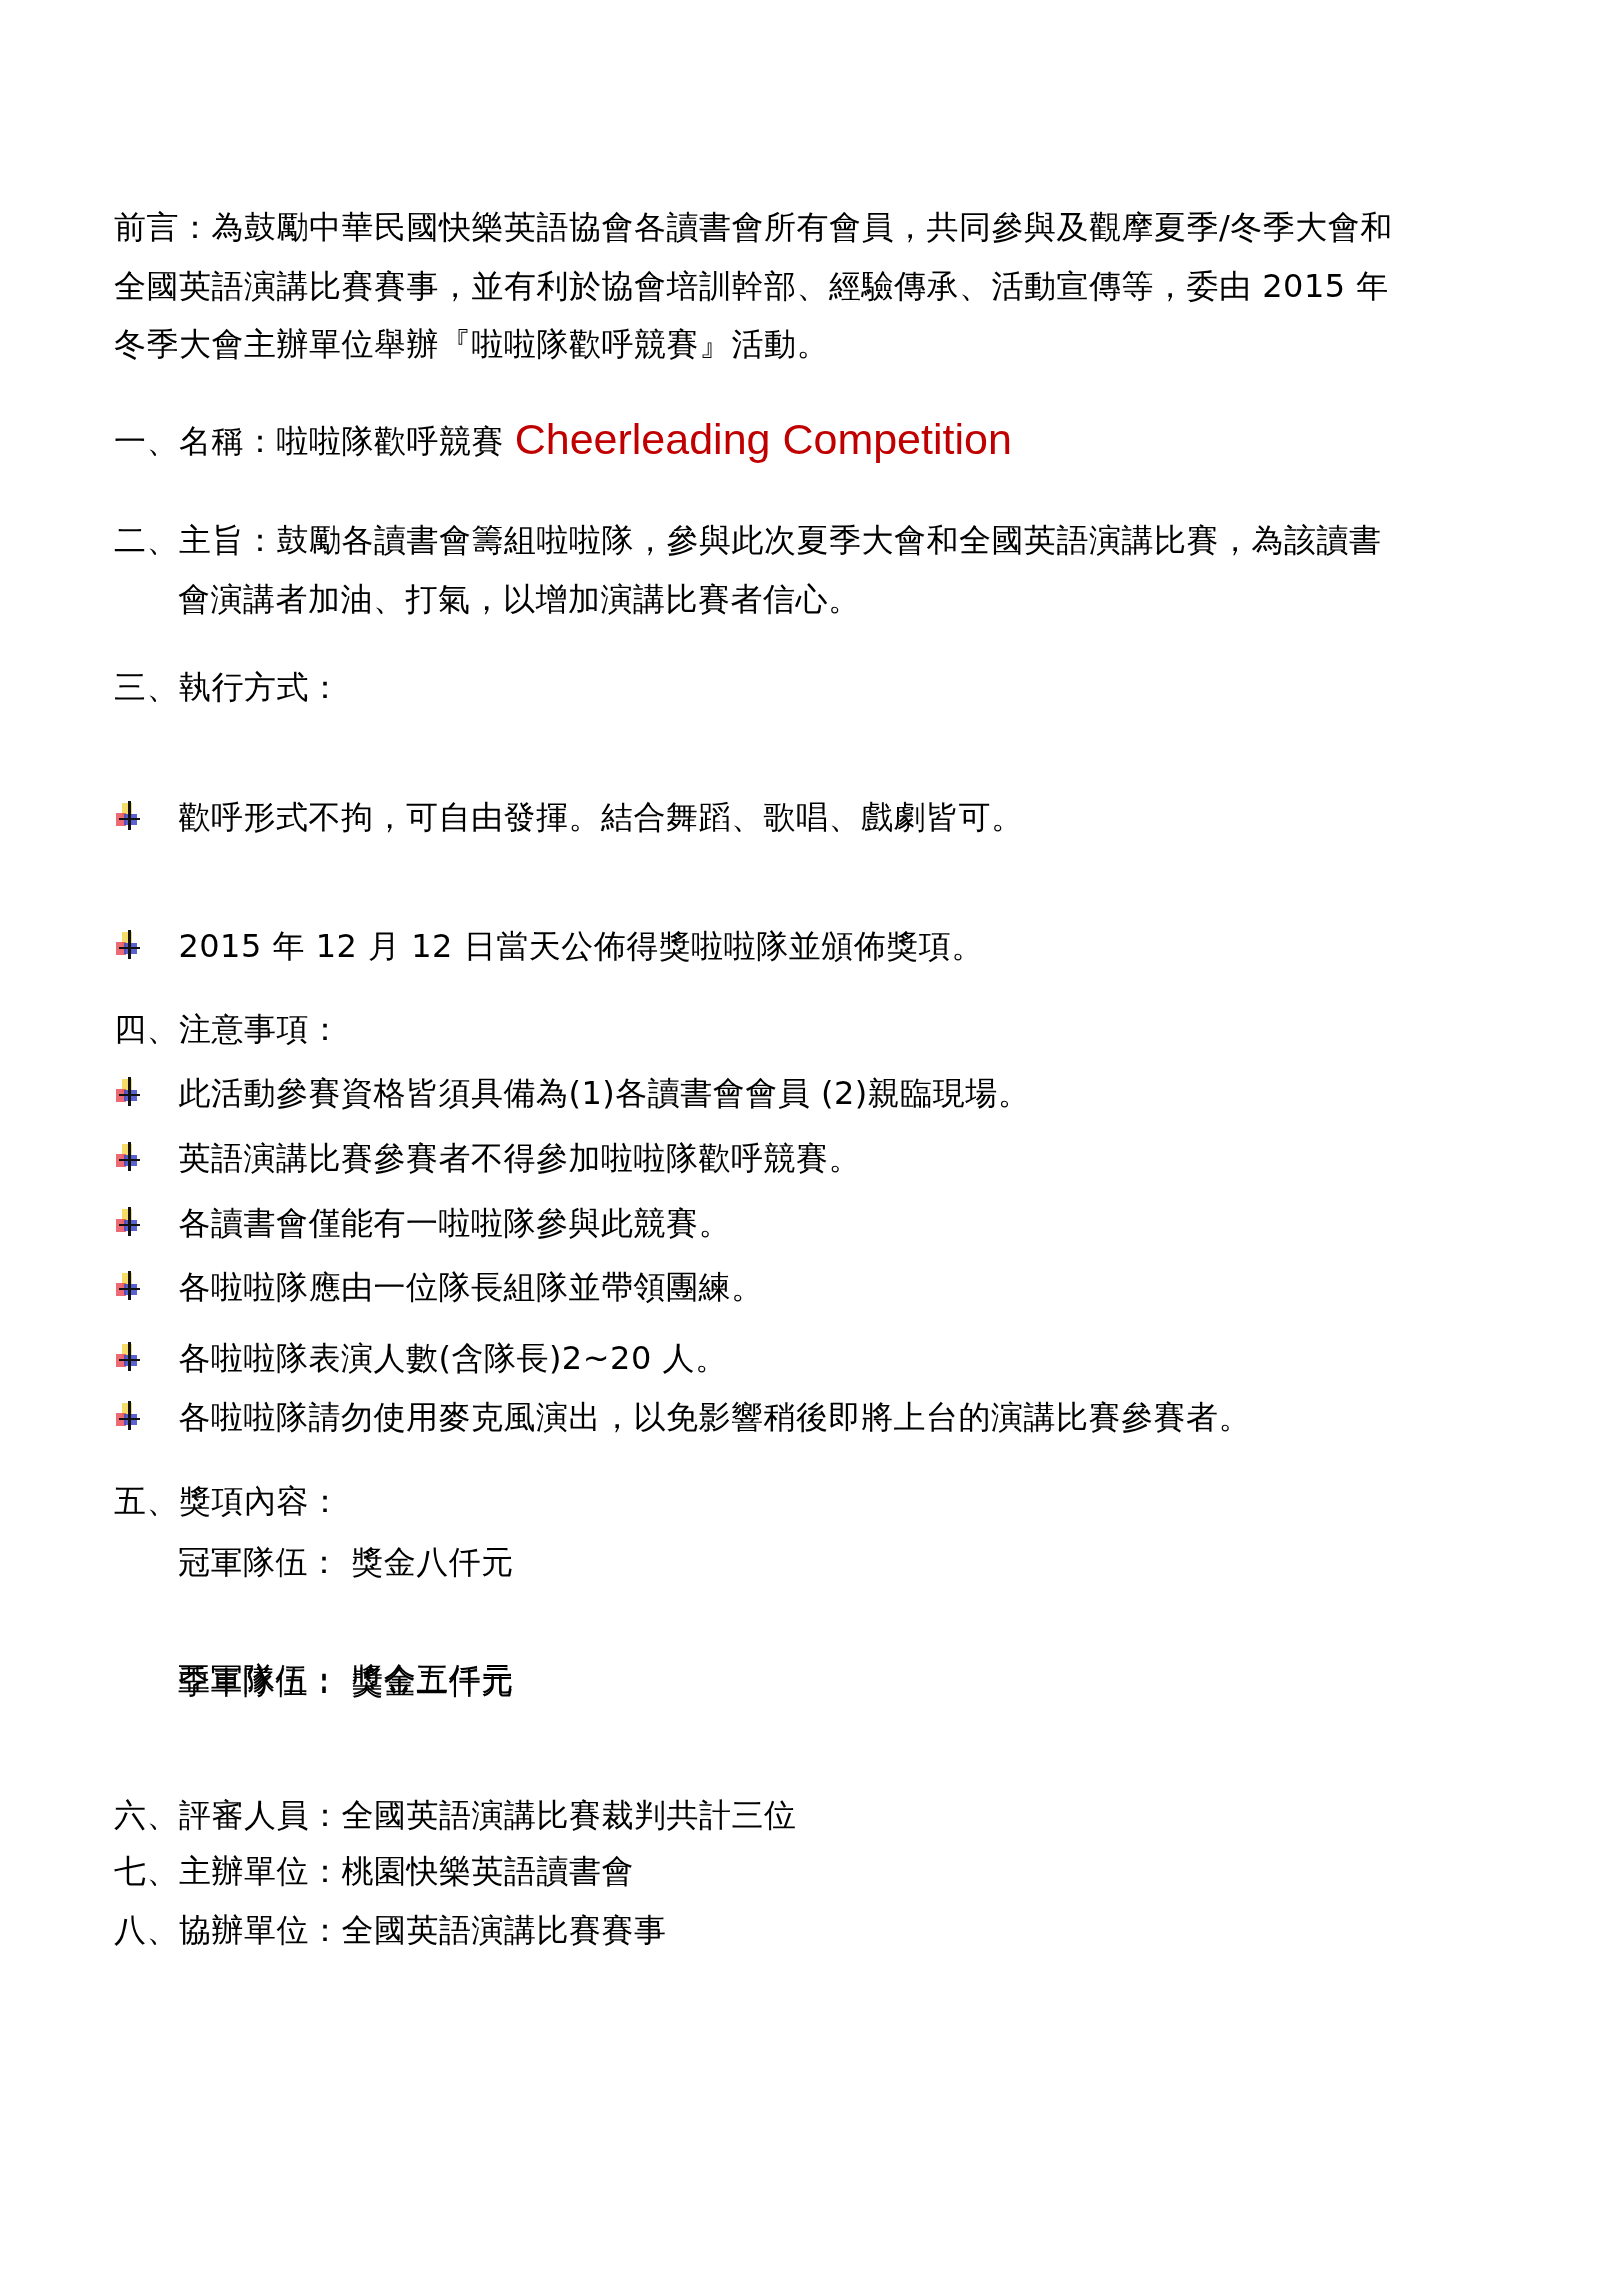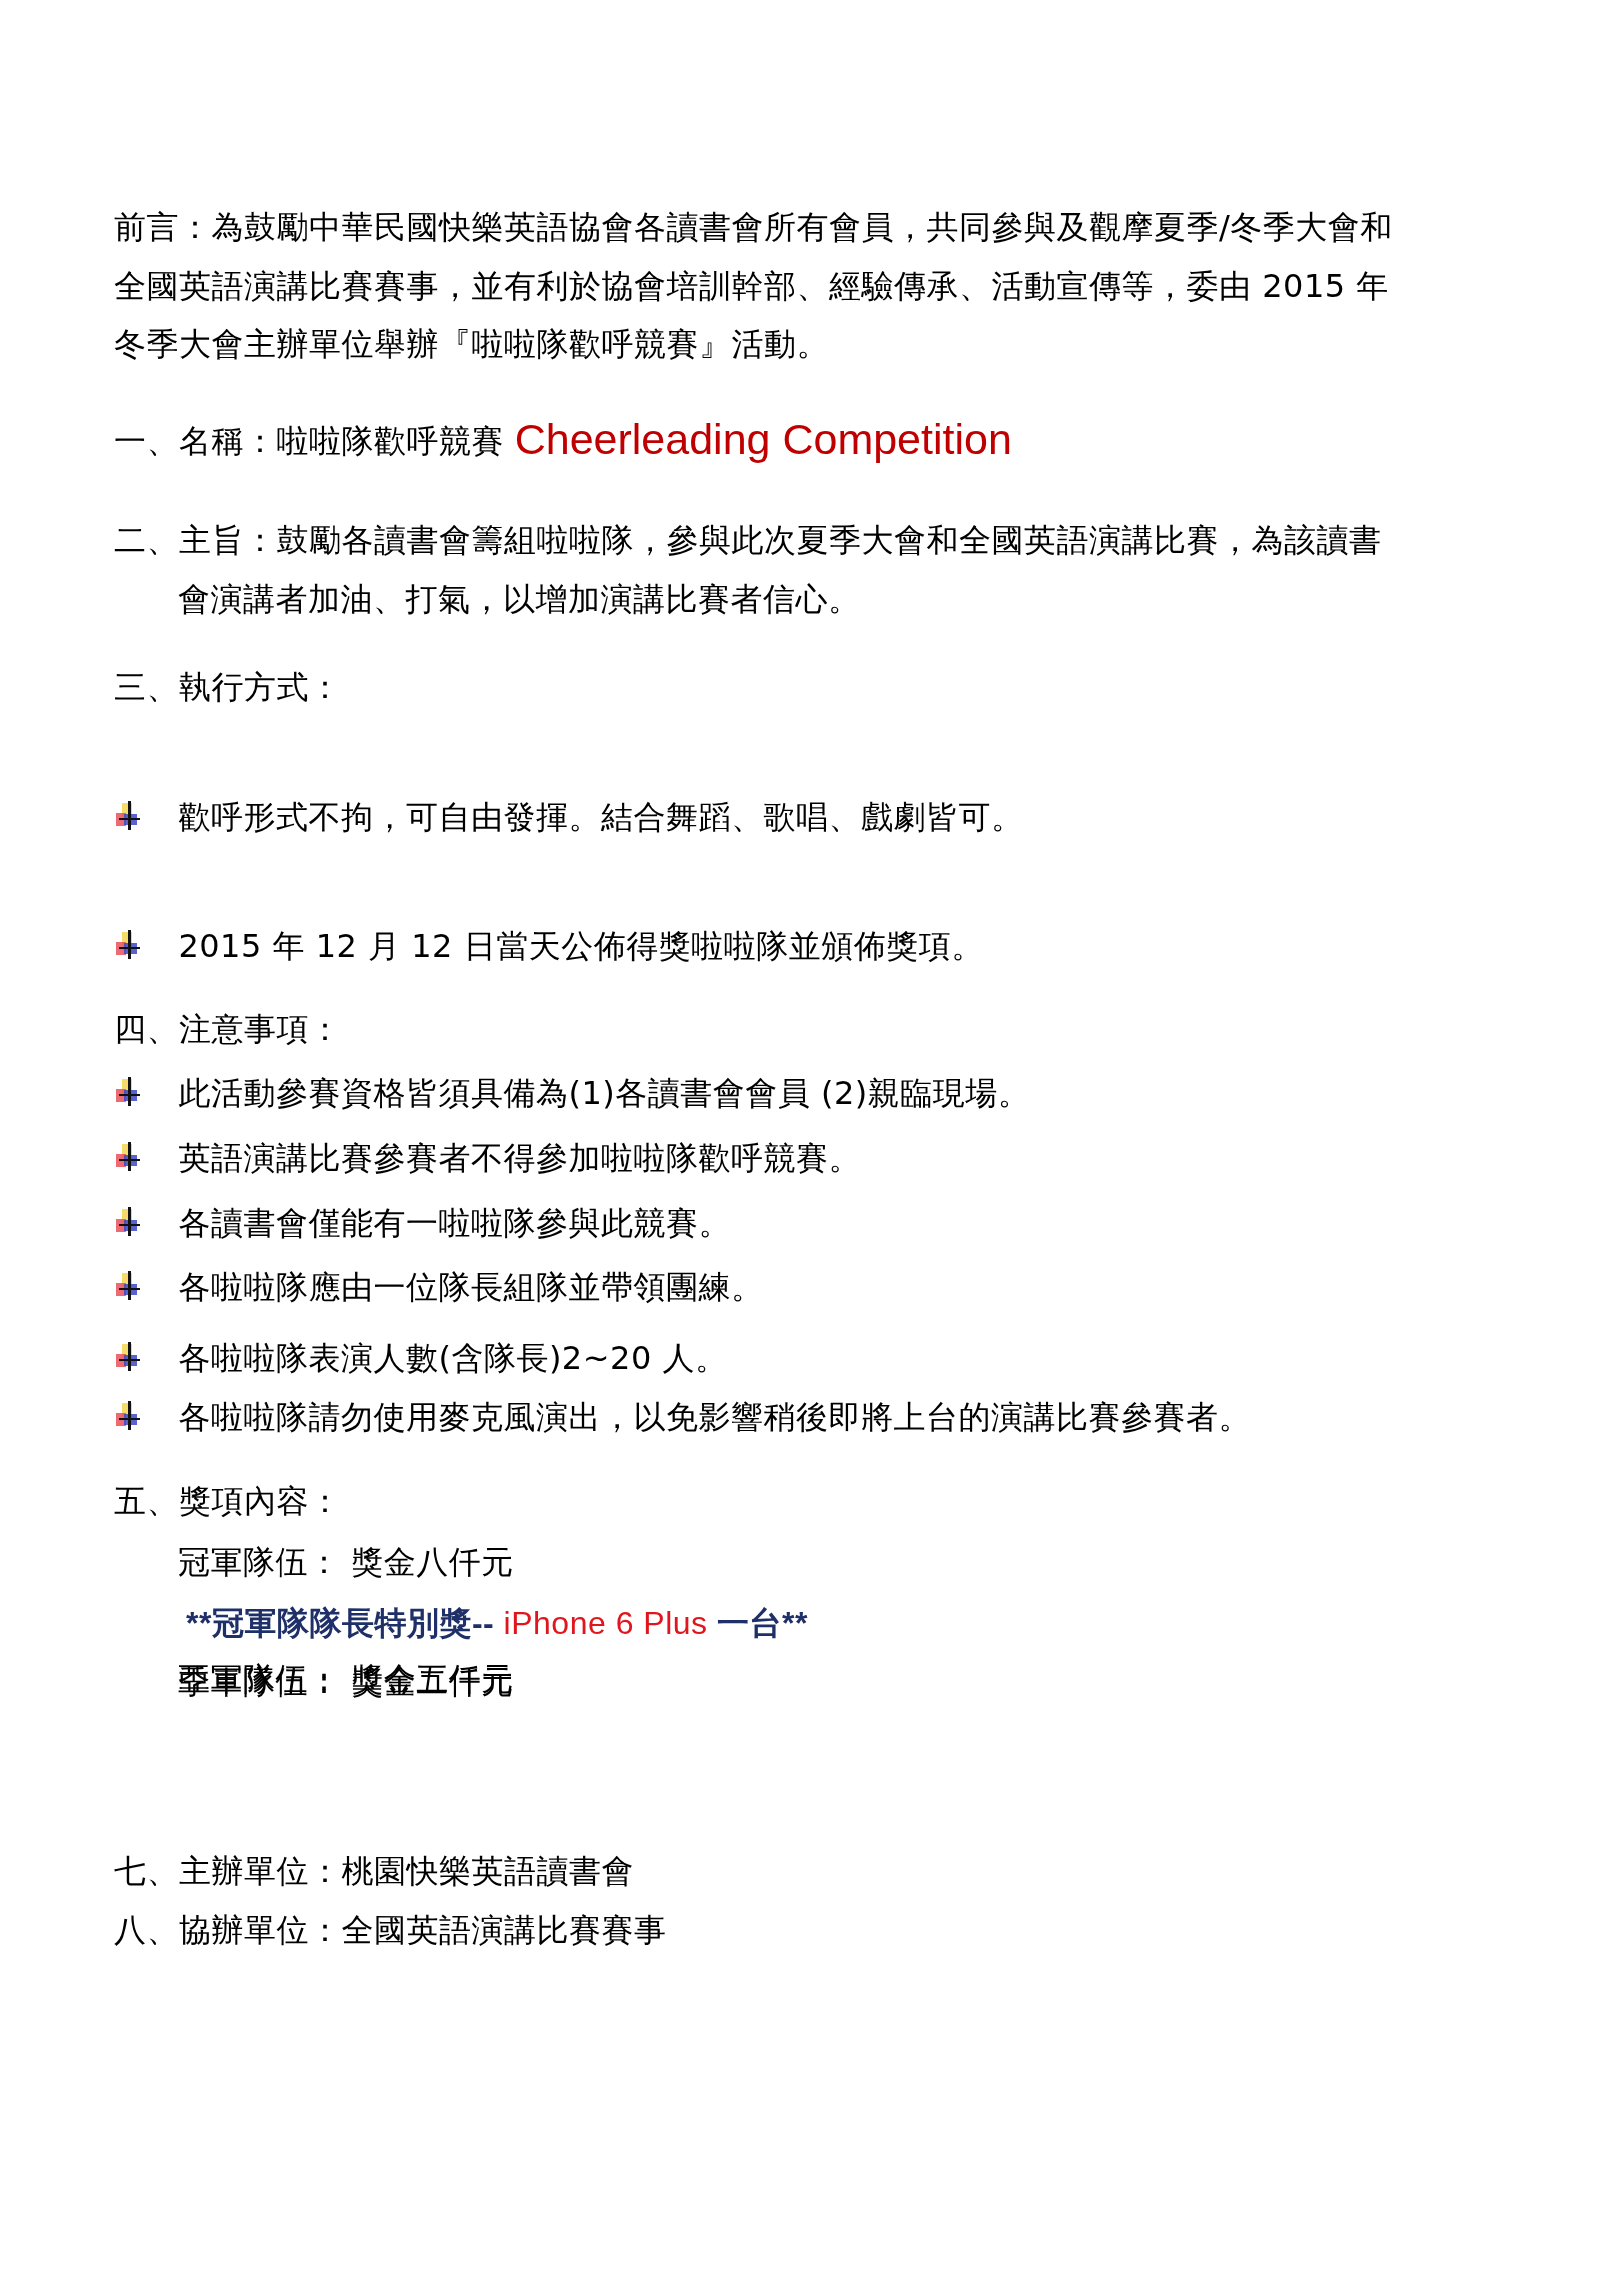--- a/index.html
+++ b/index.html
@@ -109,26 +109,26 @@
     <span class="bullet"><span class="sq-y"></span><span class="sq-r"></span><span class="sq-b"></span><span class="v"></span><span class="h"></span></span><span>各啦啦隊表演人數(含隊長)2~20 人。</span>
   </div>
   <div class="line bullet-line" style="top:1398px;">
     <span class="bullet"><span class="sq-y"></span><span class="sq-r"></span><span class="sq-b"></span><span class="v"></span><span class="h"></span></span><span>各啦啦隊請勿使用麥克風演出，以免影響稍後即將上台的演講比賽參賽者。</span>
   </div>
 
   <div class="line" style="top:1482px;">
     <span class="num">五、</span><span>獎項內容：</span>
   </div>
   <div class="line indent" style="top:1543px;">冠軍隊伍： 獎金八仟元</div>
-  <div class="line" style="top:1604px; left:186px;">
-    <span class="special"><span>**冠軍隊隊長特別獎-- </span><span class="red">iPhone 6 Plus </span><span>一台**</span></span>
-  </div>
   <div class="line indent" style="top:1660px;">亞軍隊伍： 獎金五仟元</div>
   <div class="line indent" style="top:1663px;">季軍隊伍： 獎金二仟元</div>
 
+  <div class="line" style="top:1796px;">
+    <span class="num">六、</span><span>評審人員：全國英語演講比賽裁判共計三位</span>
+  </div>
   <div class="line" style="top:1852px;">
     <span class="num">七、</span><span>主辦單位：桃園快樂英語讀書會</span>
   </div>
   <div class="line" style="top:1911px;">
     <span class="num">八、</span><span>協辦單位：全國英語演講比賽賽事</span>
   </div>
 
 </div>
 
 

